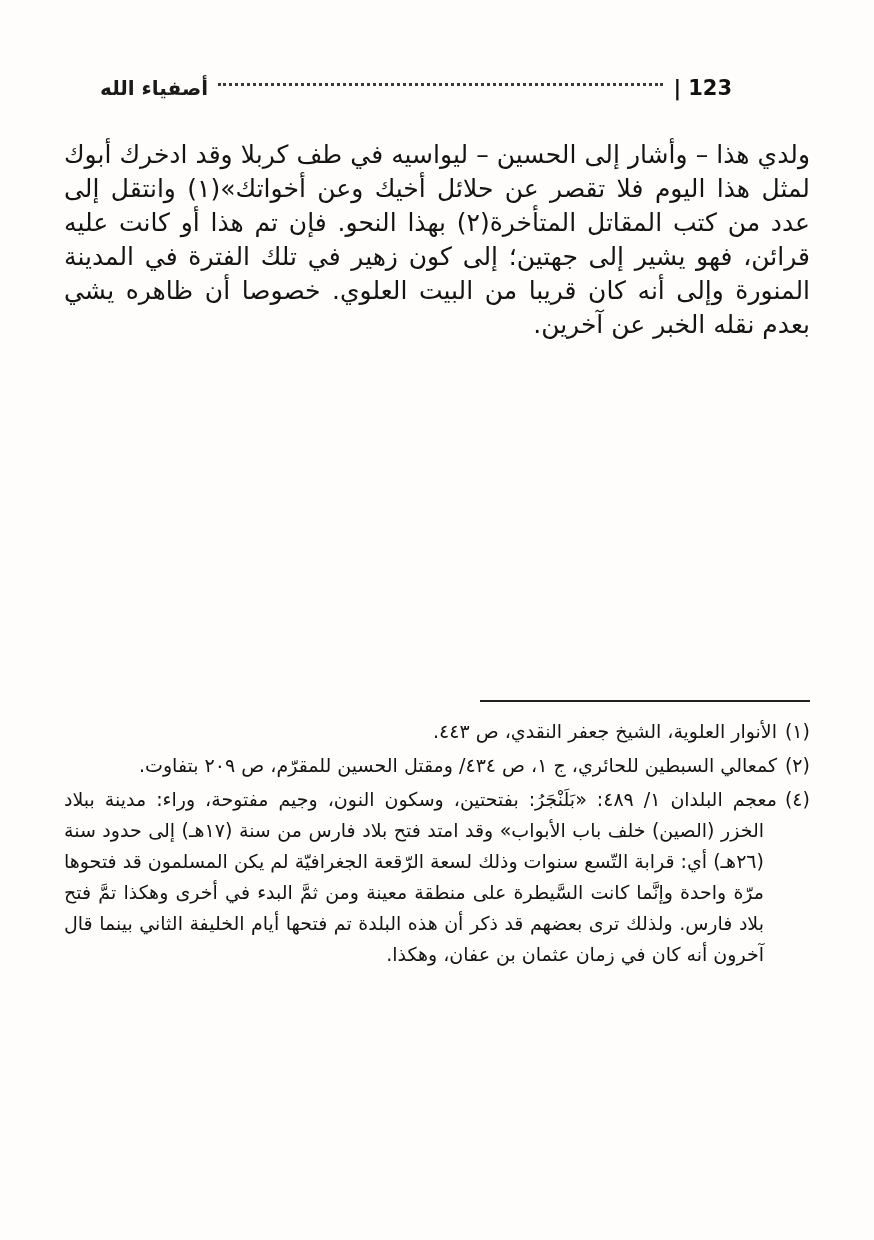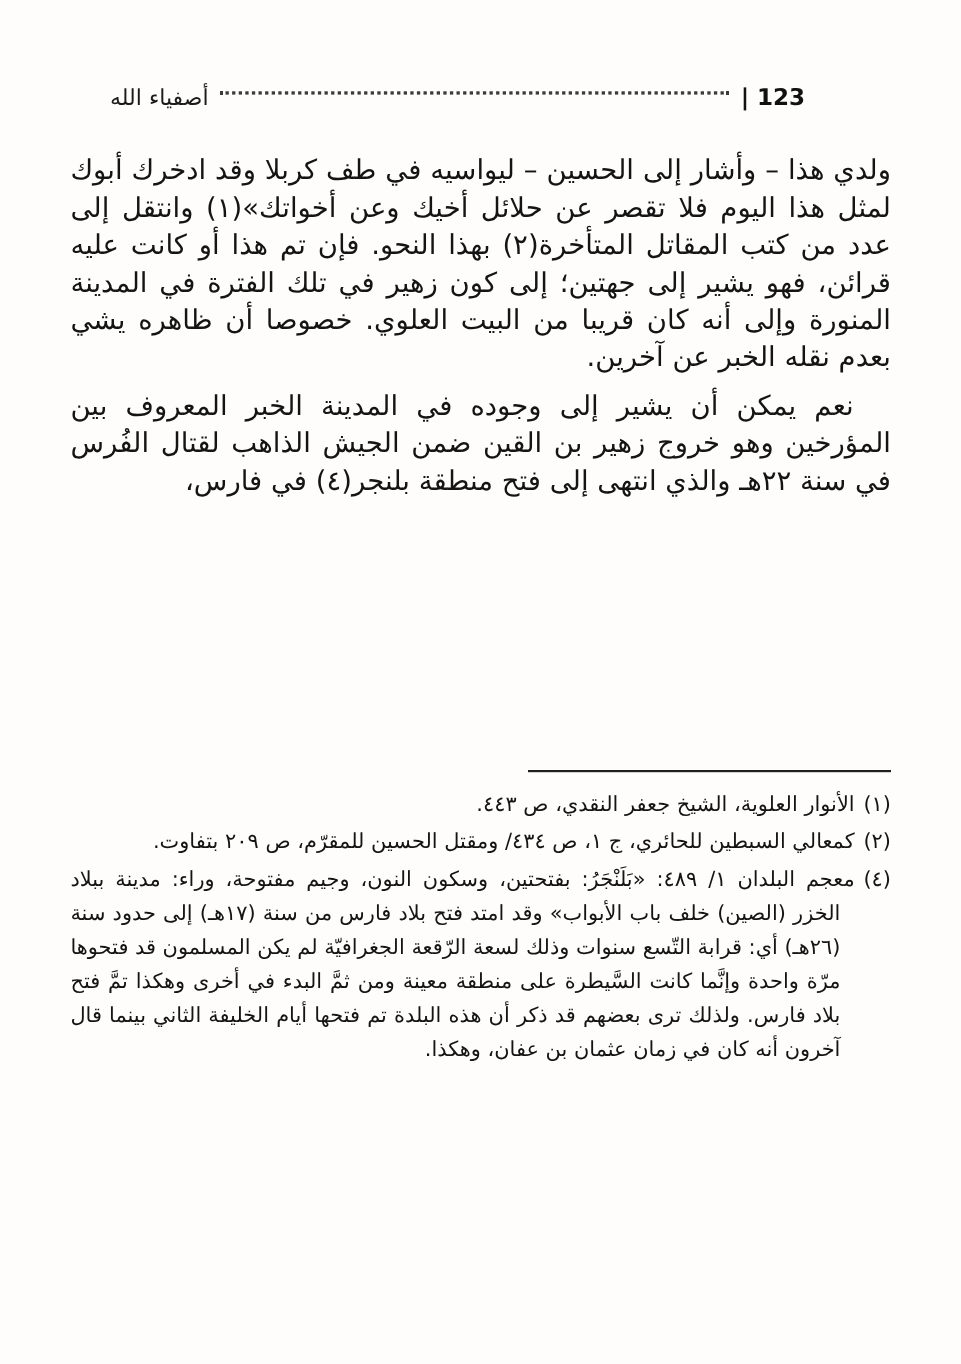--- a/index.html
+++ b/index.html
@@ -20,21 +20,21 @@
     position: absolute;
     top: 76px;
     left: 100px;
     right: 142px;
     display: flex;
     align-items: center;
     direction: ltr;
   }
   .book-title {
     direction: rtl;
-    font-weight: normal;
+    font-weight: bold;
     font-size: 20px;
     white-space: nowrap;
     color: #1a1a1a;
   }
   .dotted-leader {
     flex: 1;
     border-bottom: 3px dotted #3a3a3a;
     margin: 0 10px;
     transform: translateY(-4px);
     height: 0;
@@ -102,21 +102,20 @@
     <span class="book-title">أصفياء الله</span>
     <span class="dotted-leader"></span>
     <span class="page-number-wrap">
       <span>|</span>
       <span>123</span>
     </span>
   </div>
 
   <div class="body-text">
     <p>ولدي هذا – وأشار إلى الحسين – ليواسيه في طف كربلا وقد ادخرك أبوك لمثل هذا اليوم فلا تقصر عن حلائل أخيك وعن أخواتك»(١) وانتقل إلى عدد من كتب المقاتل المتأخرة(٢) بهذا النحو. فإن تم هذا أو كانت عليه قرائن، فهو يشير إلى جهتين؛ إلى كون زهير في تلك الفترة في المدينة المنورة وإلى أنه كان قريبا من البيت العلوي. خصوصا أن ظاهره يشي بعدم نقله الخبر عن آخرين.</p>
-    <p class="indent">نعم يمكن أن يشير إلى وجوده في المدينة الخبر المعروف بين المؤرخين وهو خروج زهير بن القين ضمن الجيش الذاهب لقتال الفُرس في سنة ٢٢هـ والذي انتهى إلى فتح منطقة بلنجر(٤) في فارس،</p>
   </div>
 
   <div class="fn-separator"></div>
 
   <div class="footnotes">
     <div class="footnote">
       <span class="fn-num">(١)</span><span>الأنوار العلوية، الشيخ جعفر النقدي، ص ٤٤٣.</span>
     </div>
     <div class="footnote">
       <span class="fn-num">(٢)</span><span>كمعالي السبطين للحائري، ج ١، ص ٤٣٤/ ومقتل الحسين للمقرّم، ص ٢٠٩ بتفاوت.</span>

